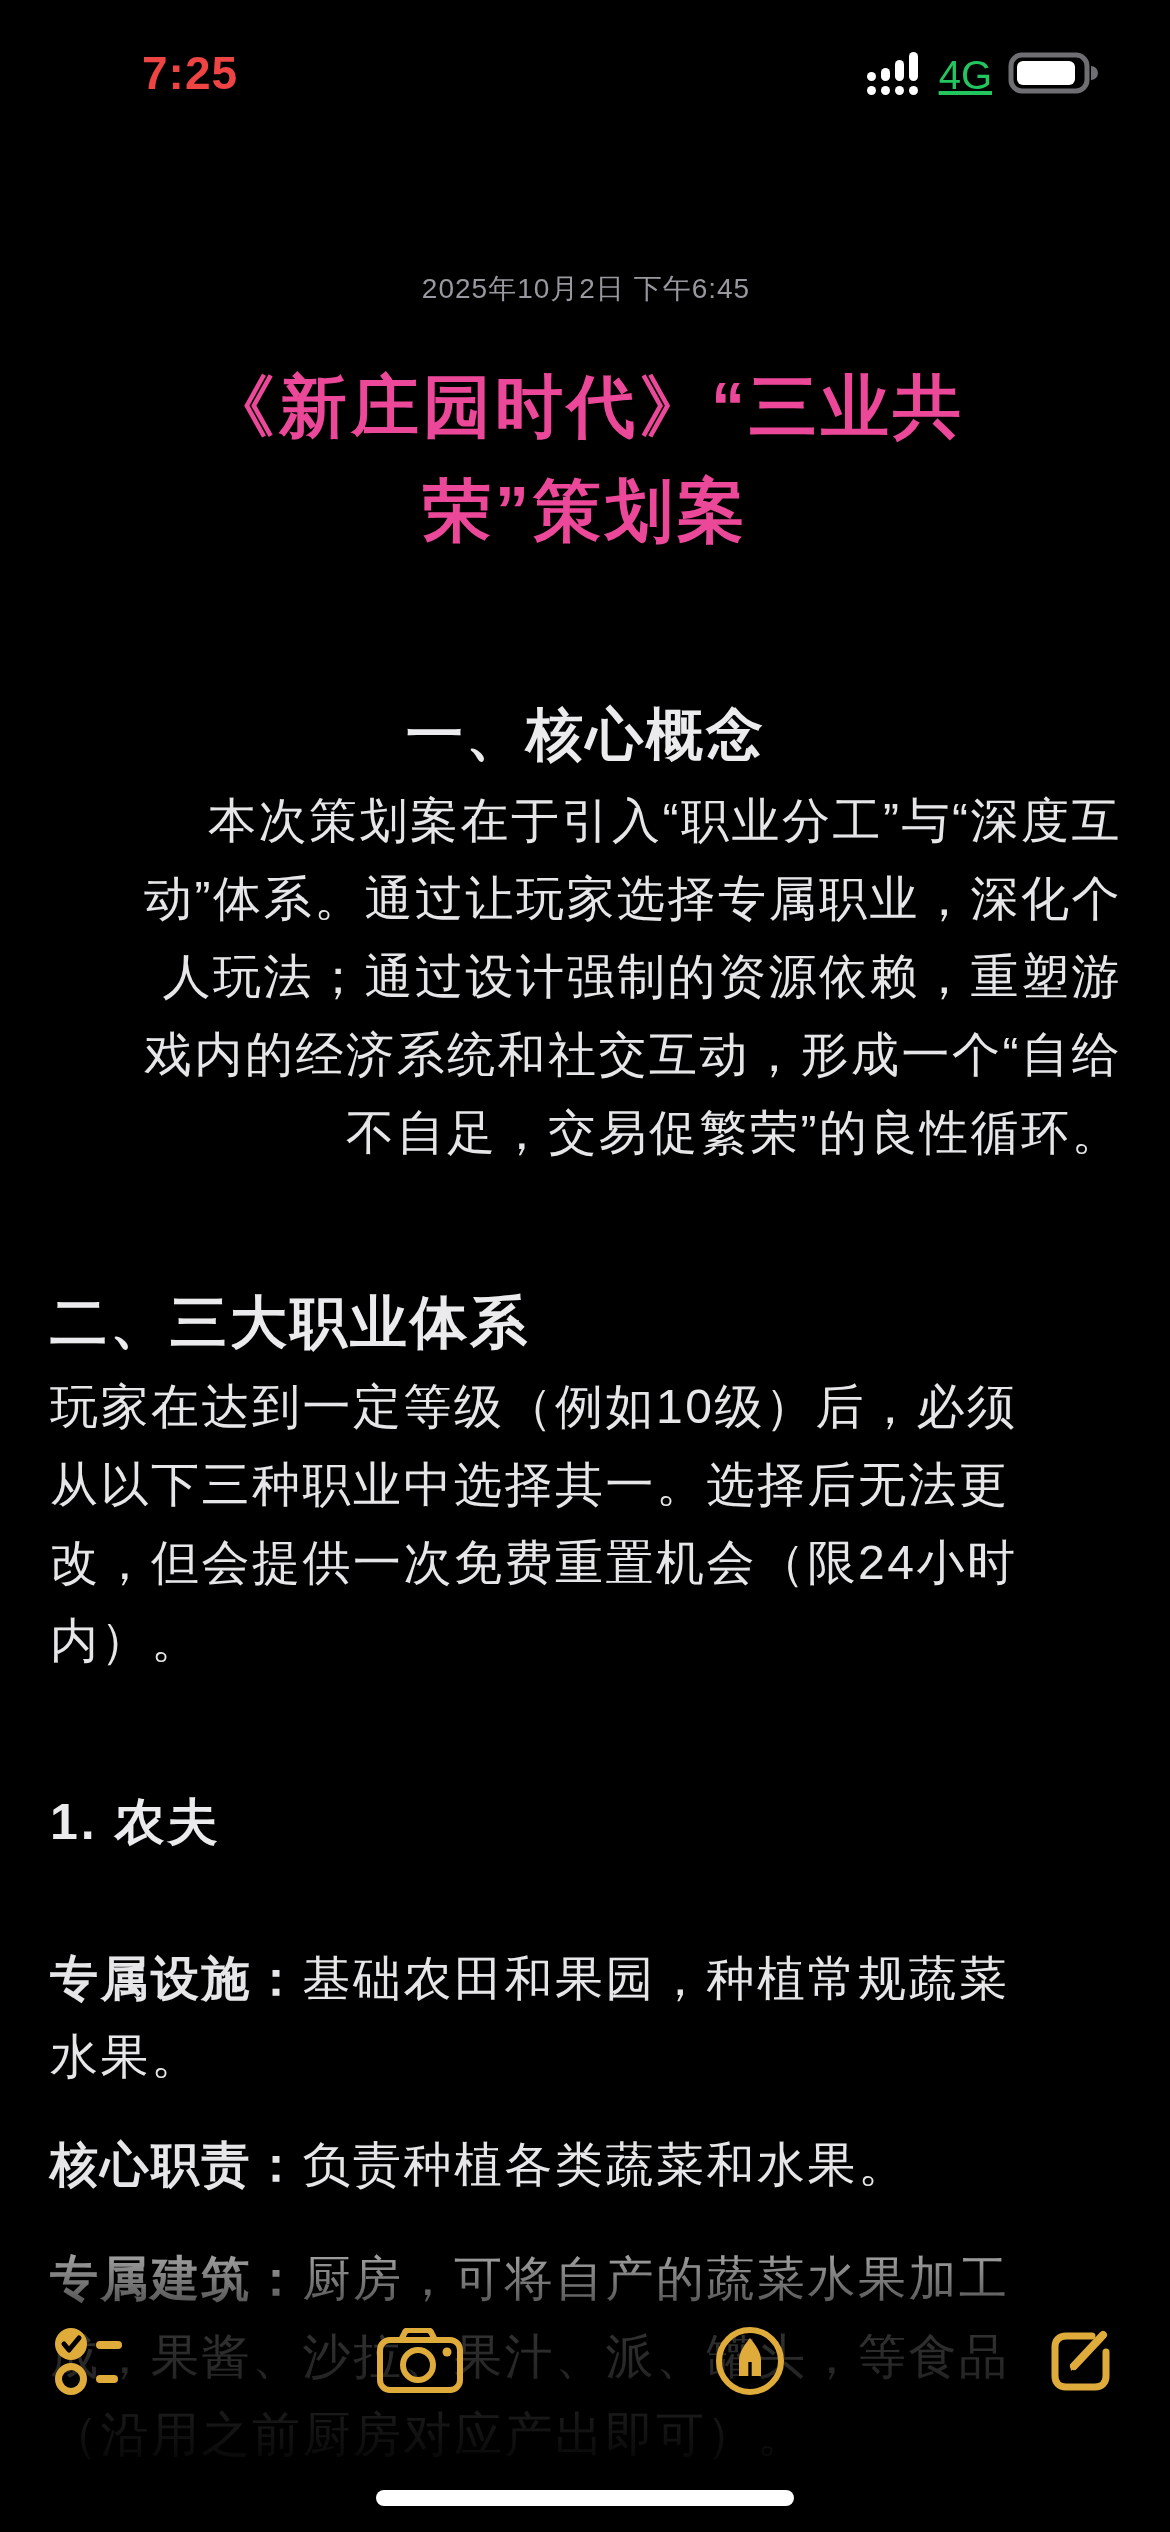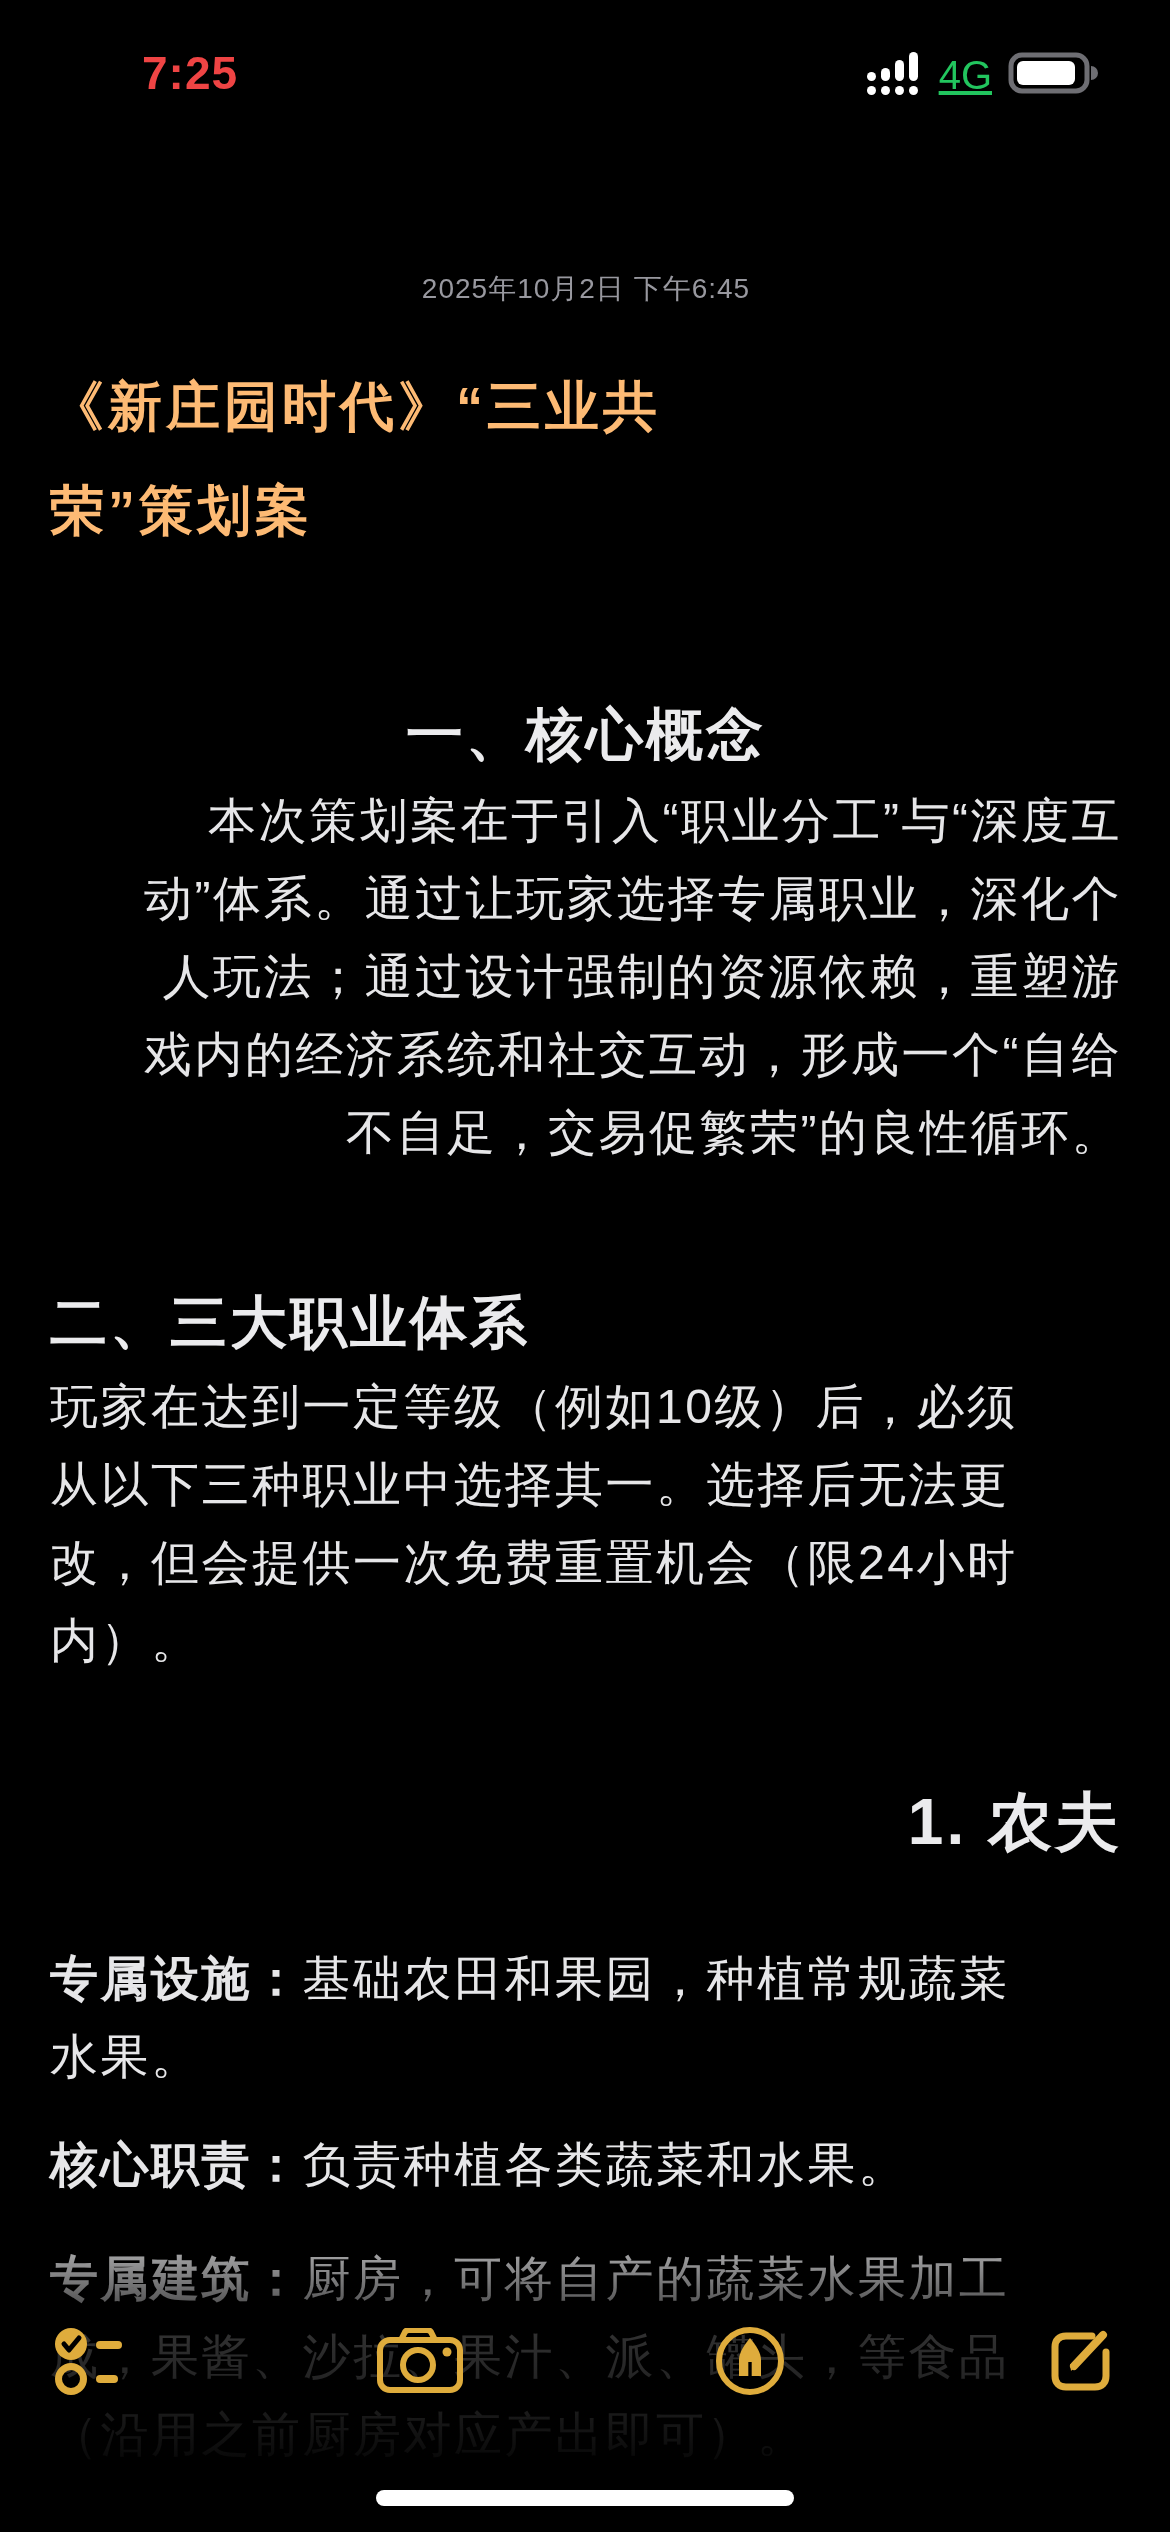--- a/index.html
+++ b/index.html
@@ -39,29 +39,29 @@
   
   .note-body{
     position:absolute;left:0;top:0;width:1170px;height:2532px;
     padding:270px 48px 0 50px;
   }
   .date-line{
     text-align:center;font-size:28px;color:var(--text_secondary);
     letter-spacing:1px;height:48px;
   }
   .note-title{
-    margin-top:36px;font-size:54px;line-height:104px;font-weight:700;
-    letter-spacing:4px;white-space:pre-line;color:#fdba74;
+    margin-top:36px;font-size:68px;line-height:104px;font-weight:700;
+    letter-spacing:4px;white-space:pre-line;color:#ec4899;text-align:center;
   }
   .sec-h{
     font-size:57px;font-weight:700;letter-spacing:3px;color:#EBEBED;line-height:64px;
   }
   .h1{margin-top:140px;text-align:center;}
   .h2{margin-top:118px;}
-  .h3{margin-top:112px;font-size:64px;line-height:60px;text-align:right;}
+  .h3{margin-top:112px;font-size:50px;line-height:60px;}
   .para{
     font-size:48px;line-height:78px;letter-spacing:2.5px;
     white-space:pre-line;color:var(--text_primary);
   }
   .p1{margin-top:16px;text-align:right;}
   .p2{margin-top:14px;}
   .kv{font-size:48px;line-height:78px;letter-spacing:2.5px;white-space:pre-line;}
   .kv .k{font-weight:700;}
   .kv-duty{margin-top:30px;}
   .kv-facility{margin-top:88px;}

